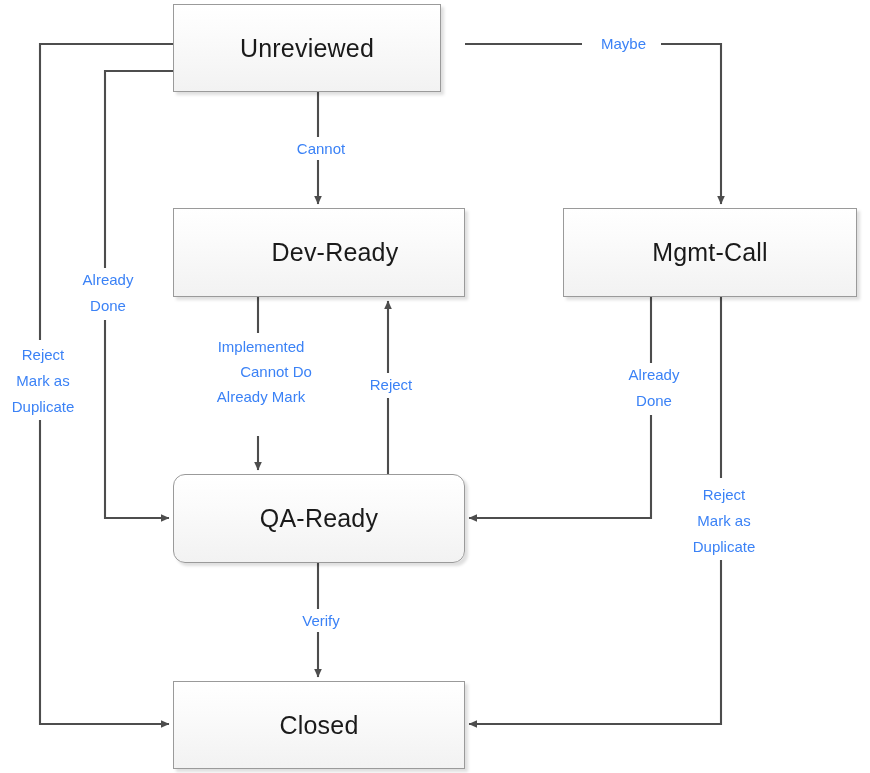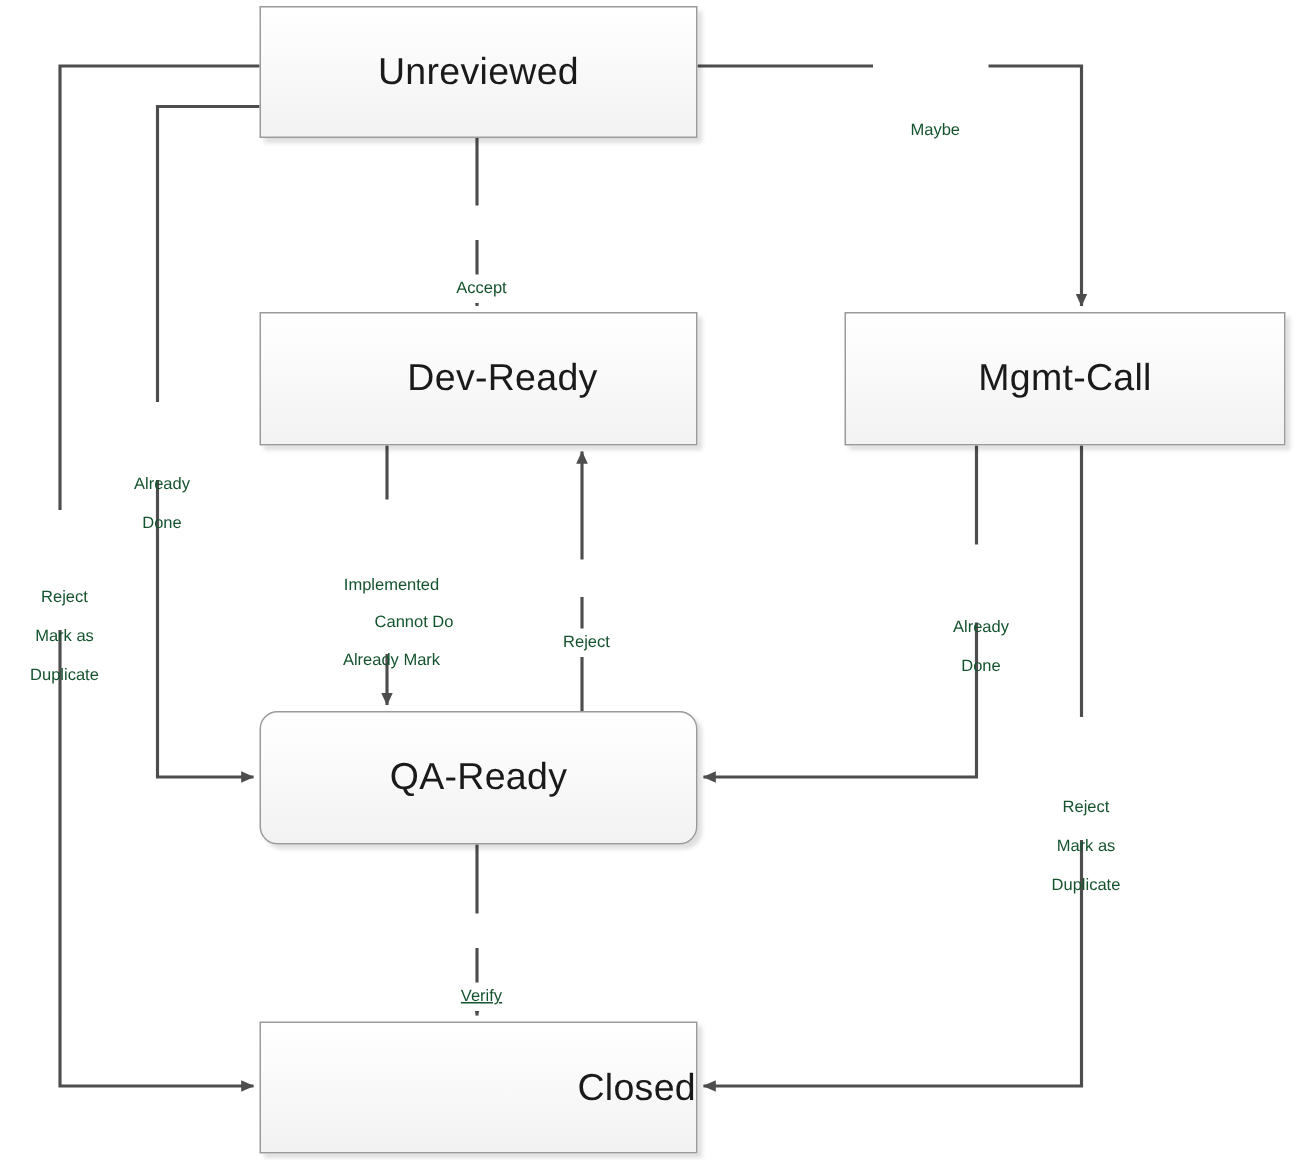--- a/index.html
+++ b/index.html
@@ -38,28 +38,27 @@
   }
   .state-label {
     font-size: 25px;
     color: #1a1a1a;
     letter-spacing: 0.2px;
     line-height: 1;
     white-space: nowrap;
   }
   .edge-label {
     position: absolute;
-    font-size: 11px;
-    color: #14532d;
+    font-size: 15px;
+    color: #3b82f6;
     line-height: 19px;
     text-align: center;
     white-space: pre;
     background: #ffffff;
     padding: 0 3px;
-    margin-top: 44px;
   }
   .edge-label.plain {
     background: transparent;
   }
 </style>
 </head>
 <body>
 
 <div id="diagram-root">
 
@@ -95,58 +94,58 @@
 
       <path d="M651,297 L651,363"></path>
       <path d="M651,415 L651,518 L469,518" marker-end="url(#arrowhead)"></path>
 
       <path d="M721,297 L721,478"></path>
       <path d="M721,560 L721,724 L469,724" marker-end="url(#arrowhead)"></path>
 
     </g>
   </svg>
 
-  <div class="state-node" style="left:173px; top:4px; width:292px; height:88px;text-align:right;">
+  <div class="state-node" style="left:173px; top:4px; width:268px; height:88px;text-align:right;">
     <span class="state-label">Unreviewed</span>
   </div>
 
   <div class="state-node" style="left:173px; top:208px; width:292px; height:89px;padding-left:32px;">
     <span class="state-label">Dev-Ready</span>
   </div>
 
   <div class="state-node" style="left:563px; top:208px; width:294px; height:89px;">
     <span class="state-label">Mgmt-Call</span>
   </div>
 
   <div class="state-node" style="left:173px; top:474px; width:292px; height:89px;border-radius:12px;">
     <span class="state-label">QA-Ready</span>
   </div>
 
-  <div class="state-node" style="left:173px; top:681px; width:292px; height:88px;justify-content:flex-end;">
+  <div class="state-node" style="left:173px; top:681px; width:292px; height:88px;">
     <span class="state-label">Closed</span>
   </div>
 
-  <div class="edge-label" style="left:283px; top:139px; width:70px;">Accept</div>
+  <div class="edge-label" style="left:283px; top:139px; width:70px;">Cannot</div>
 
   <div class="edge-label" style="left:586px; top:34px; width:69px;">Maybe</div>
 
   <div class="edge-label plain" style="left:60px; top:270px; width:90px;">Already</div>
   <div class="edge-label plain" style="left:60px; top:296px; width:90px;">Done</div>
 
   <div class="edge-label plain" style="left:-5px; top:345px; width:90px;">Reject</div>
   <div class="edge-label plain" style="left:-5px; top:371px; width:90px;">Mark as</div>
   <div class="edge-label plain" style="left:-5px; top:397px; width:90px;">Duplicate</div>
 
   <div class="edge-label plain" style="left:178px; top:337px; width:160px;">Implemented</div>
   <div class="edge-label plain" style="left:193px; top:362px; width:160px;">Cannot Do</div>
   <div class="edge-label plain" style="left:178px; top:387px; width:160px;">Already Mark</div>
 
   <div class="edge-label" style="left:353px; top:375px; width:70px;">Reject</div>
 
-  <div class="edge-label" style="left:284px; top:611px; width:68px;text-decoration:underline;">Verify</div>
+  <div class="edge-label" style="left:284px; top:611px; width:68px;">Verify</div>
 
   <div class="edge-label plain" style="left:606px; top:365px; width:90px;">Already</div>
   <div class="edge-label plain" style="left:606px; top:391px; width:90px;">Done</div>
 
   <div class="edge-label plain" style="left:676px; top:485px; width:90px;">Reject</div>
   <div class="edge-label plain" style="left:676px; top:511px; width:90px;">Mark as</div>
   <div class="edge-label plain" style="left:676px; top:537px; width:90px;">Duplicate</div>
 
 </div>
 

